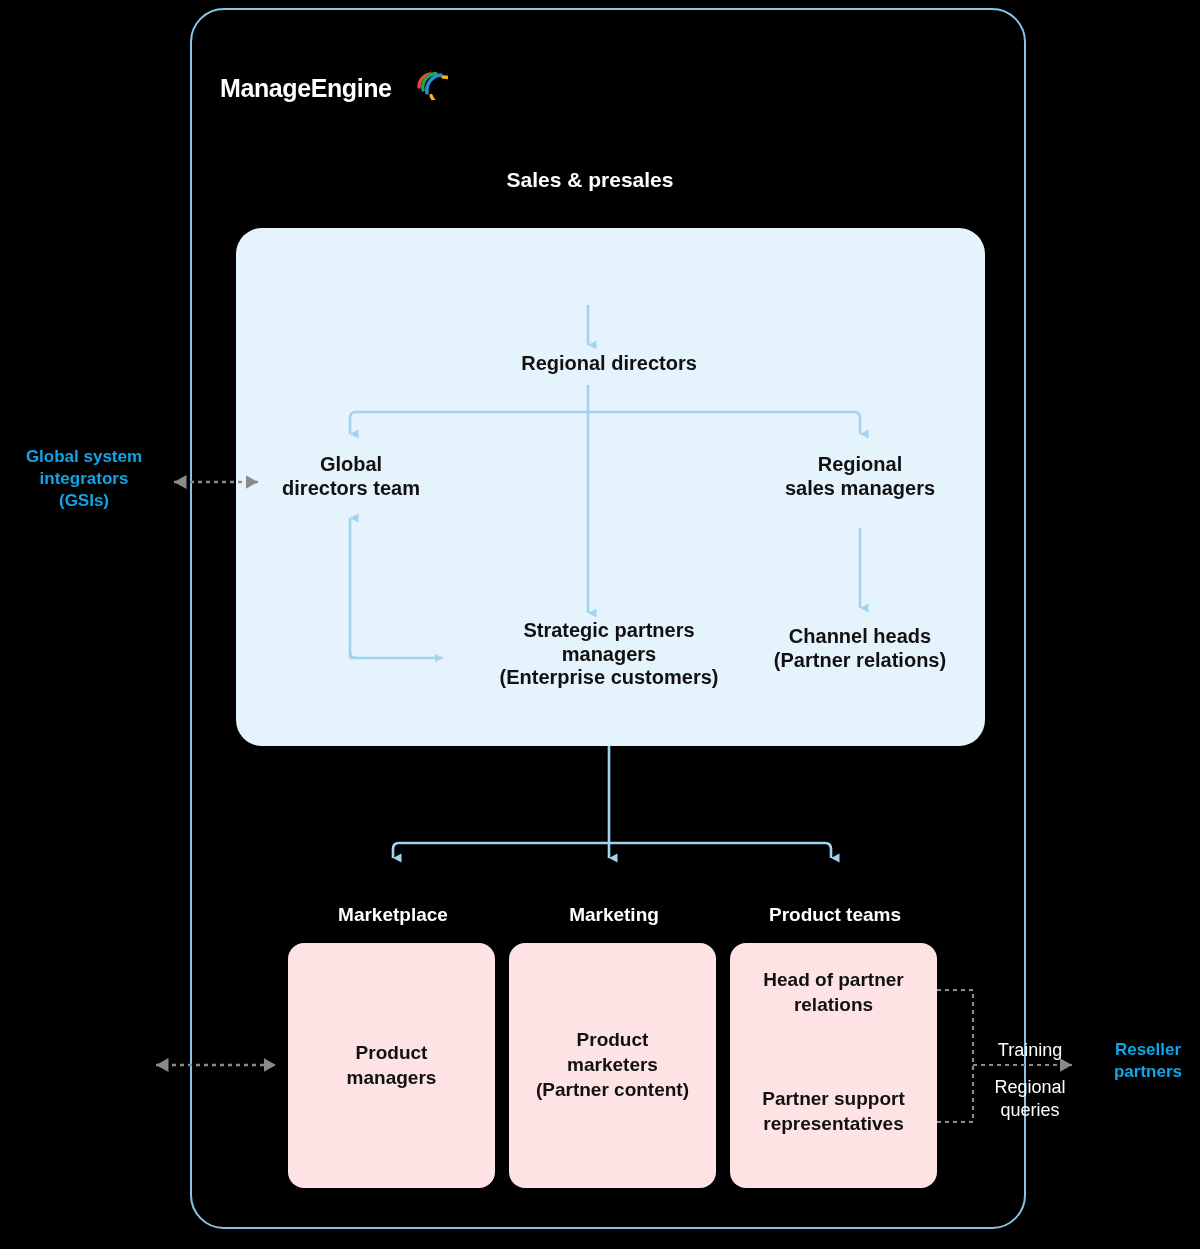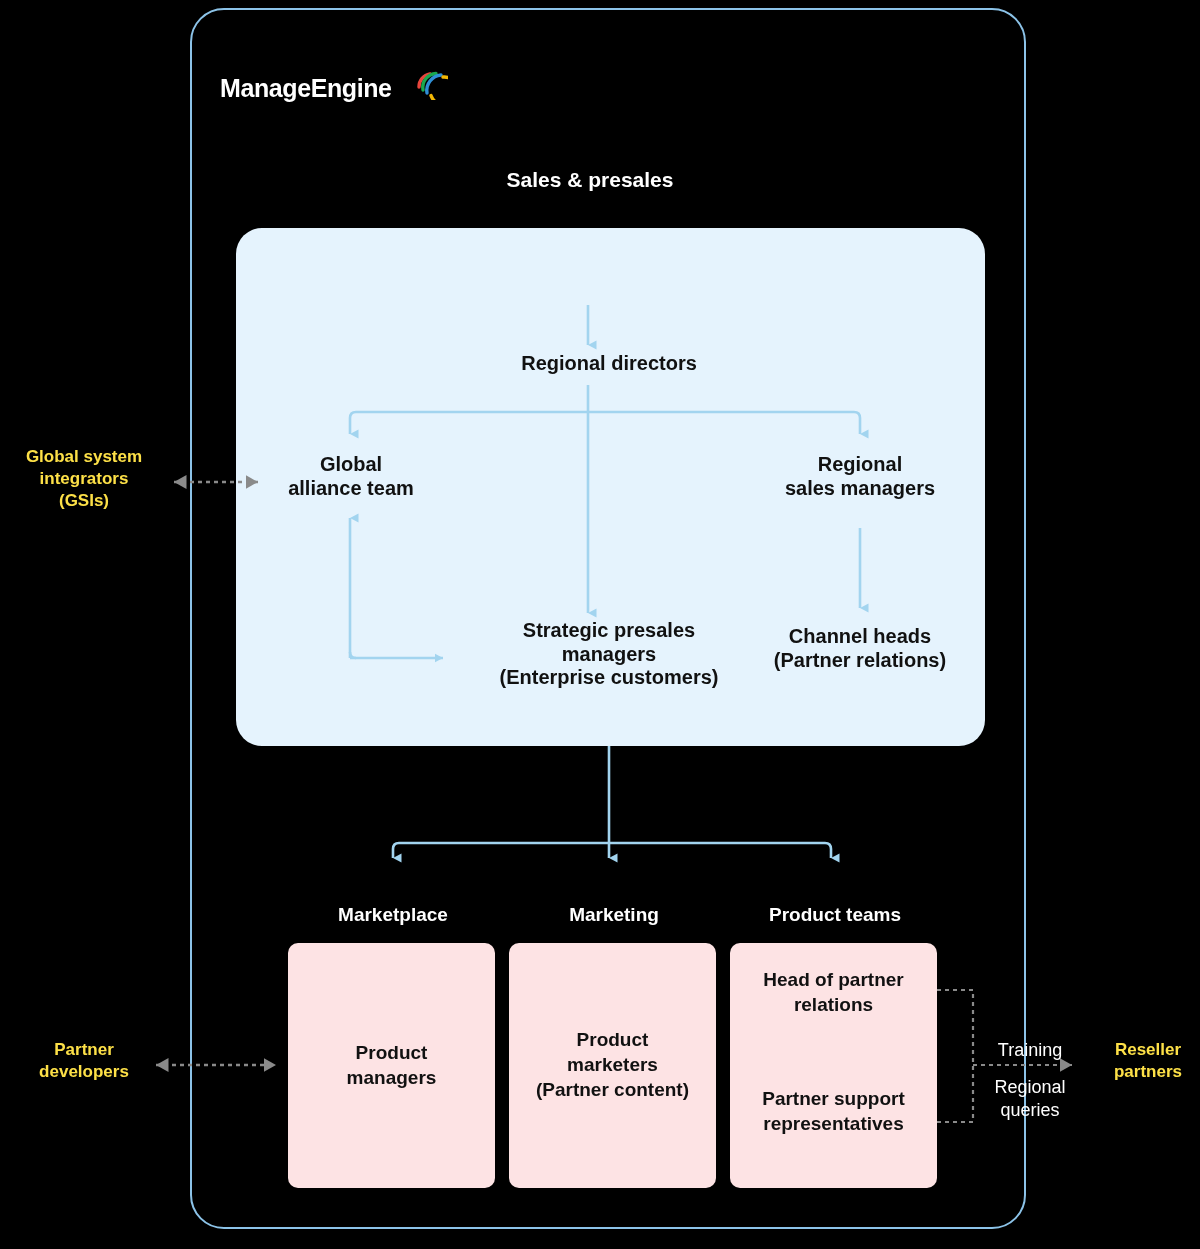--- a/index.html
+++ b/index.html
@@ -93,21 +93,21 @@
   #node-director      { left: 469px; top: 272px; width: 280px; }
   #node-regional-dir  { left: 449px; top: 352px; width: 320px; }
   #node-global-all    { left: 250px; top: 453px; width: 202px; }
   #node-regional-sm   { left: 758px; top: 453px; width: 204px; }
   #node-strategic     { left: 449px; top: 619px; width: 320px; }
   #node-channel-heads { left: 758px; top: 625px; width: 204px; }
 
   
   .outer-label {
     position: absolute;
-    color: #fde047;
+    color: #0ea5e9;
     font-size: 17px;
     font-weight: 700;
     text-align: center;
     line-height: 1.3;
     white-space: pre-line;
   }
   #label-gsi     { left: 2px;  top: 446px;  width: 164px; }
   #label-partdev { left: 2px;  top: 1039px; width: 164px; }
   #label-resell  { left: 1092px; top: 1039px; width: 112px; }
 
@@ -138,21 +138,21 @@
   #col-header-1 { left: 506px; width: 216px; }
   #col-header-2 { left: 727px; width: 216px; }
 
   
   .pink-card {
     position: absolute;
     top: 943px;
     width: 207px;
     height: 245px;
     background: #fde3e4;
-    border-radius: 10px;
+    border-radius: 16px;
     display: flex;
     align-items: center;
     justify-content: center;
   }
   #pink-card-0 { left: 288px; }
   #pink-card-1 { left: 509px; }
   #pink-card-2 { left: 730px; align-items: flex-start; }
 
   .card-text {
     color: #111111;
@@ -253,34 +253,32 @@
       <path d="M9,24 A14,14 0 0,1 22,7.5" stroke="#1aa84f" stroke-width="3.4" fill="none" stroke-linecap="round"></path>
       <path d="M13,27 A15.5,15.5 0 0,1 27,9" stroke="#2f8fd6" stroke-width="3.4" fill="none" stroke-linecap="round"></path>
       <path d="M17,29.5 A14,14 0 1,0 29,11" stroke="#f2b705" stroke-width="3.4" fill="none" stroke-linecap="round"></path>
     </svg>
   </div>
 
   <div class="section-title" id="title-sales">Sales &amp; presales</div>
 
   <div class="node node-blue" id="node-regional-dir">Regional directors</div>
   <div class="node node-blue" id="node-global-all">Global
-alliance team</div>
+directors team</div>
   <div class="node node-blue" id="node-regional-sm">Regional
 sales managers</div>
-  <div class="node node-blue" id="node-strategic">Strategic presales
+  <div class="node node-blue" id="node-strategic">Strategic partners
 managers
 (Enterprise customers)</div>
   <div class="node node-blue" id="node-channel-heads">Channel heads
 (Partner relations)</div>
 
   <div class="outer-label" id="label-gsi">Global system
 integrators
 (GSIs)</div>
-  <div class="outer-label" id="label-partdev">Partner
-developers</div>
   <div class="outer-label" id="label-resell">Reseller
 partners</div>
 
   <div class="edge-label" id="label-training">Training</div>
   <div class="edge-label" id="label-support">Regional
 queries</div>
 
   <div class="col-header" id="col-header-0">Marketplace</div>
   <div class="col-header" id="col-header-1">Marketing</div>
   <div class="col-header" id="col-header-2">Product teams</div>

